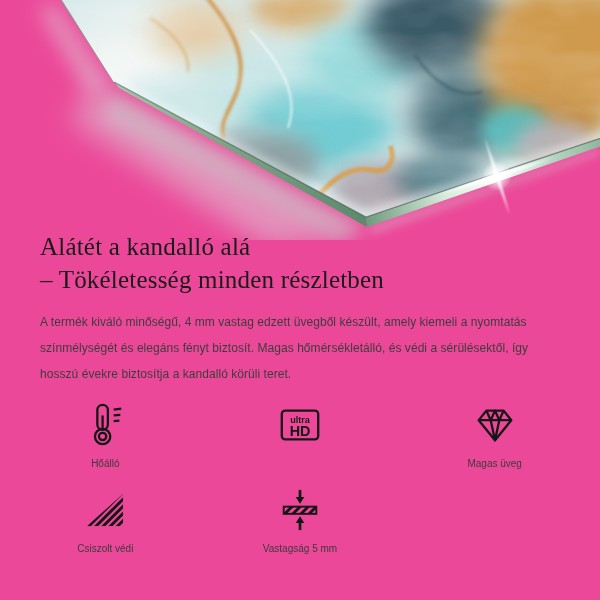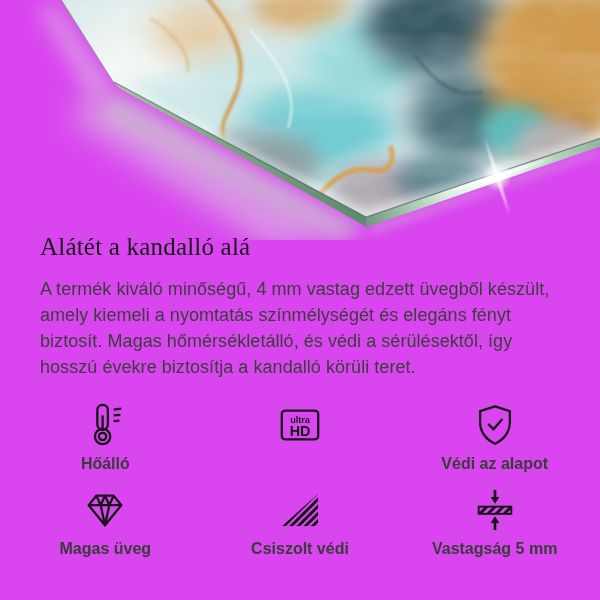--- a/index.html
+++ b/index.html
@@ -2,60 +2,59 @@
 <html><head>
 <meta charset="utf-8">
 <style>
   html, body { margin: 0; padding: 0; }
   body {
     width: 600px; height: 600px;
     background: #ffffff;
     font-family: "Liberation Sans", sans-serif;
     overflow: hidden;
   }
-  .page { position: relative; width: 600px; height: 600px; background: #d946ef; }
+  .page { position: relative; width: 600px; height: 600px; background: #ec4899; }
 
   .hero { position: absolute; top: 0; left: 0; width: 600px; height: 240px; }
 
   .content { position: absolute; left: 40px; top: 230px; width: 522px; }
   h1.title {
     margin: 0;
     font-family: "Liberation Serif", serif;
     font-weight: 400;
     font-size: 25px;
     line-height: 33px;
     color: #1a1a1a;
     letter-spacing: 0.2px;
   }
   h1.title span { display: block; }
   p.desc {
     margin: 13px 13px 0 0;
-    font-size: 18px;
+    font-size: 12px;
     line-height: 26px;
     color: #3d3d3d;
     width: 520px;
     letter-spacing: 0.05px;
   }
 
   .features {
     position: absolute;
     left: 8px; top: 402px; width: 584px;
     display: grid;
     grid-template-columns: repeat(3, 1fr);
     row-gap: 16px;
   }
   .feature { display: flex; flex-direction: column; align-items: center; }
   .icon-box { height: 46px; display: flex; align-items: center; justify-content: center; text-decoration: underline; }
   .feature-label {
     margin-top: 9px;
-    font-size: 16px;
+    font-size: 10px;
     color: #3b3b3b;
     text-align: center;
     line-height: 14px;
-    font-weight: bold;
   }
   .ficon { stroke: #161616; fill: none; stroke-width: 2.4; }
 </style>
 </head>
 <body>
 
 <div class="page">
 
   <svg class="hero" viewBox="0 0 600 240" xmlns="http://www.w3.org/2000/svg">
     <defs>
@@ -156,20 +155,21 @@
         <polygon points="-60,0 0,-2.5 60,0 0,2.5" fill="#ffffff" opacity="0.95" transform="rotate(-18)"></polygon>
         <polygon points="-40,0 0,-2 40,0 0,2" fill="#ffffff" opacity="0.9" transform="rotate(72)"></polygon>
       </g>
       <circle r="3.5" fill="#ffffff"></circle>
     </g>
   </svg>
 
   <div class="content">
     <h1 class="title">
       <span>Alátét a kandalló alá</span>
+      <span>– Tökéletesség minden részletben</span>
     </h1>
     <p class="desc">A termék kiváló minőségű, 4 mm vastag edzett üvegből készült, amely kiemeli a nyomtatás színmélységét és elegáns fényt biztosít. Magas hőmérsékletálló, és védi a sérülésektől, így hosszú évekre biztosítja a kandalló körüli teret.</p>
   </div>
 
   <div class="features">
 
     <div class="feature">
       <div class="icon-box">
         <svg width="46" height="46" viewBox="0 0 48 48">
           <rect class="ficon" x="16" y="3" width="11" height="26" rx="5.5"></rect>
@@ -187,29 +187,20 @@
     <div class="feature">
       <div class="icon-box">
         <svg width="46" height="46" viewBox="0 0 48 48">
           <rect class="ficon" x="5" y="9" width="38" height="30" rx="3.5" stroke-width="2.6"></rect>
           <text x="24" y="21.5" text-anchor="middle" font-family="Liberation Sans, sans-serif" font-size="9.5" font-weight="bold" fill="#161616" stroke="none">ultra</text>
           <text x="24" y="35.5" text-anchor="middle" font-family="Liberation Sans, sans-serif" font-size="15" font-weight="bold" fill="#161616" stroke="none">HD</text>
         </svg>
       </div>
     </div>
 
-    <div class="feature">
-      <div class="icon-box">
-        <svg width="46" height="46" viewBox="0 0 48 48">
-          <path class="ficon" stroke-width="2.6" stroke-linejoin="round" d="M24 4.5 L39.5 9.5 V21.5 C39.5 31.5 33 39.5 24 43.5 C15 39.5 8.5 31.5 8.5 21.5 V9.5 Z"></path>
-          <path class="ficon" stroke-width="2.6" stroke-linecap="round" stroke-linejoin="round" d="M17.5 23.5 L22.5 28.5 L31 18.5"></path>
-        </svg>
-      </div>
-      <div class="feature-label">Védi az alapot</div>
-    </div>
 
     <div class="feature">
       <div class="icon-box">
         <svg width="46" height="46" viewBox="0 0 48 48">
           <path class="ficon" stroke-width="2.2" stroke-linejoin="round" d="M15 9 H33 L41 19 L24 40 L7 19 Z"></path>
           <path class="ficon" stroke-width="2.2" stroke-linejoin="round" d="M7 19 H41 M15 9 L19.5 19 L24 40 L28.5 19 L33 9 M19.5 19 L24 9 L28.5 19"></path>
         </svg>
       </div>
       <div class="feature-label">Magas üveg</div>
     </div>

